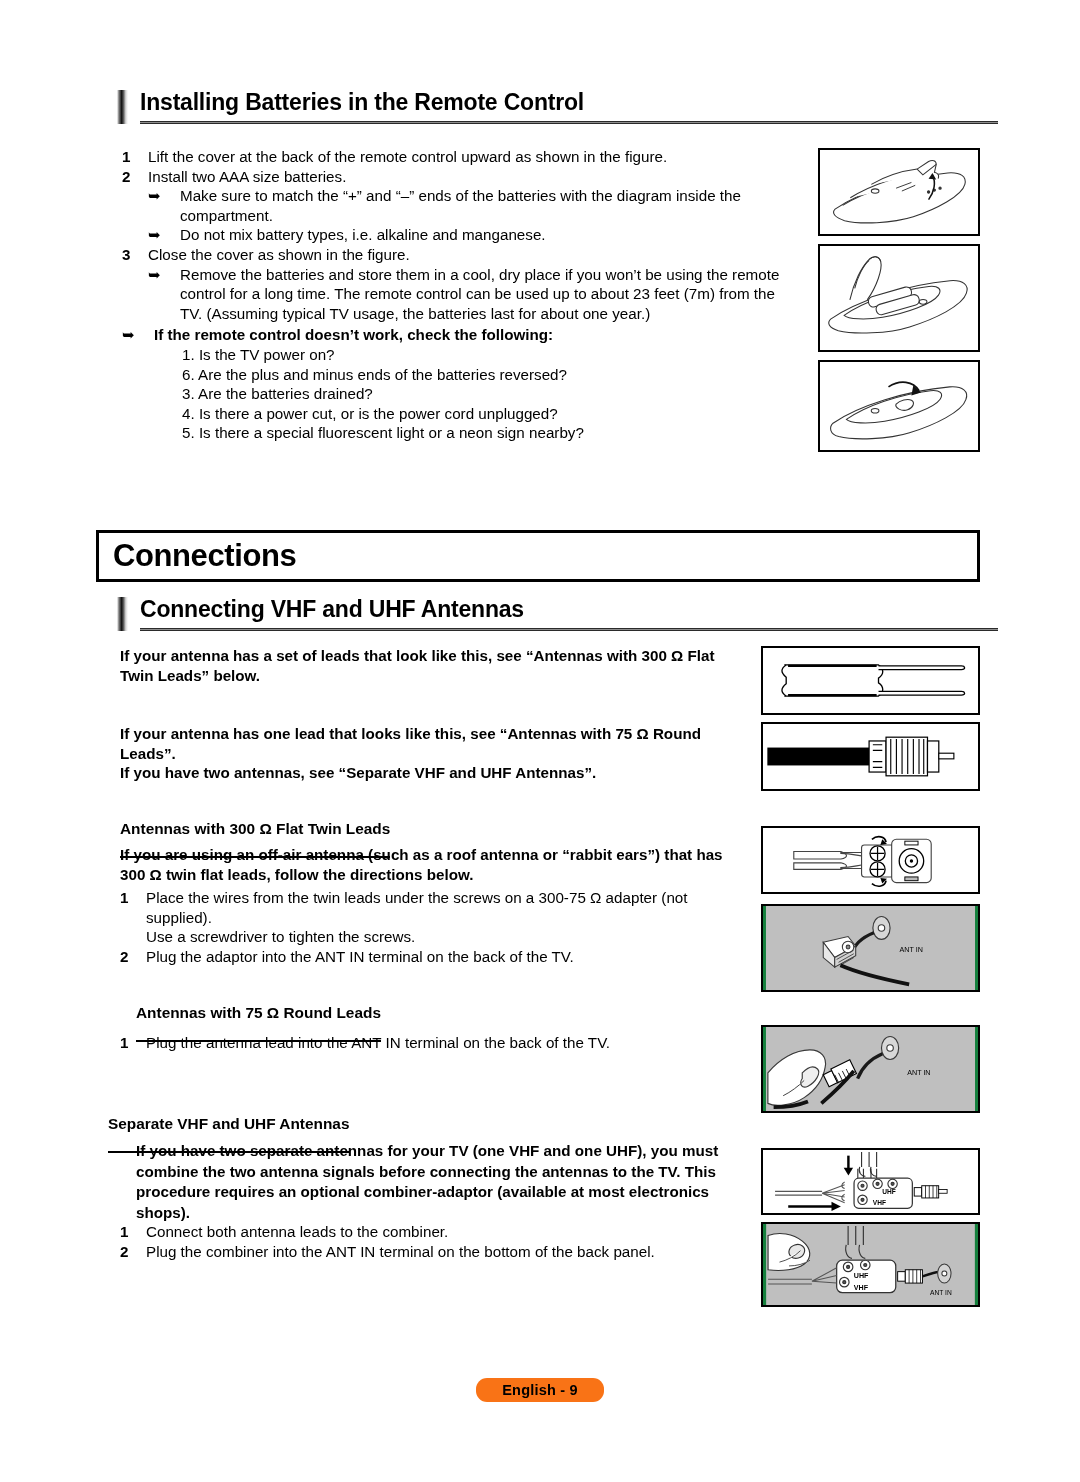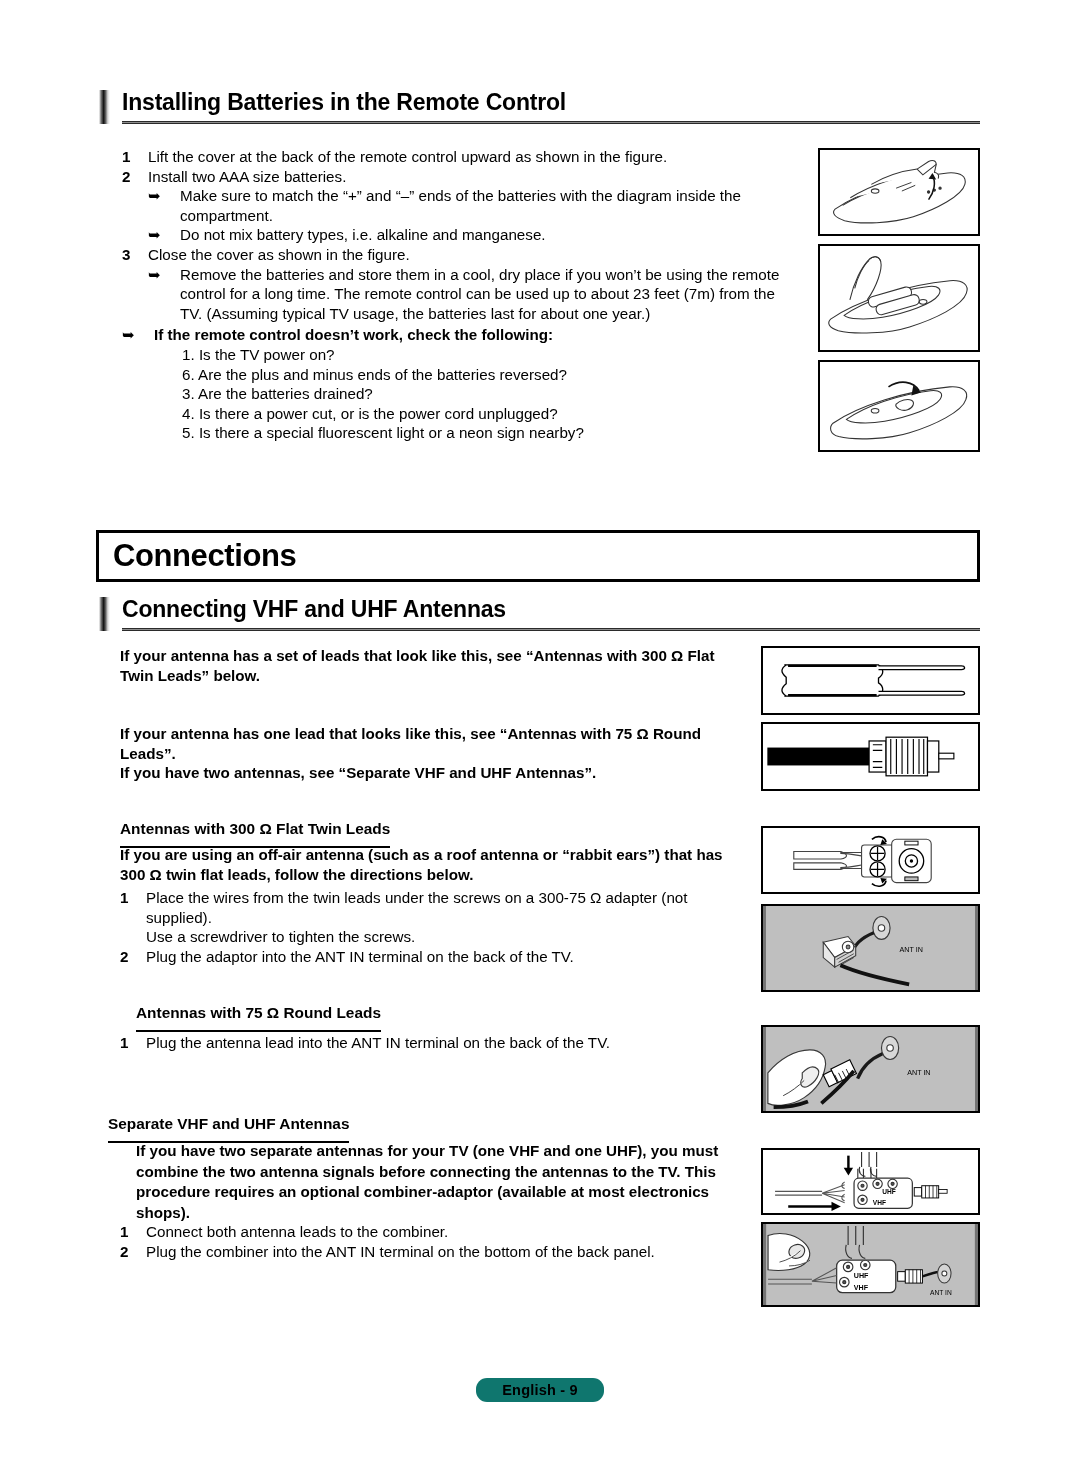--- a/index.html
+++ b/index.html
@@ -18,20 +18,21 @@
   .page {
     position: absolute;
     inset: 0;
   }
 
   
   .sec-head {
     position: absolute;
     display: flex;
     align-items: flex-start;
+    margin-left: 18px;
   }
   .grad-bar {
     width: 11px;
     align-self: stretch;
     background: linear-gradient(to right,
         #ffffff 0%, #7a7a7a 18%, #111111 42%,
         #555555 58%, #d8d8d8 80%, #ffffff 100%);
     flex: 0 0 11px;
   }
   .sec-head-body {
@@ -97,45 +98,45 @@
     font-size: 15px;
     line-height: 19.6px;
   }
   .arrow-body { flex: 1 1 auto; }
 
   .underline-head {
     font-weight: bold;
     font-size: 15.4px;
     border-bottom: 2px solid #000;
     display: inline-block;
-    padding-bottom: 8px;
+    padding-bottom: 18px;
     line-height: 19px;
   }
 
   
   .fig {
     position: absolute;
     border: 2px solid #000;
     box-sizing: border-box;
     background: #fff;
     overflow: hidden;
   }
-  .fig.grey { background: #737373; }
+  .fig.grey { background: #15803d; }
   .fig svg { display: block; width: 100%; height: 100%; }
 
   
   .footer {
     position: absolute;
     left: 0;
     right: 0;
     text-align: center;
   }
   .pagebadge {
     display: inline-block;
-    background: #0f766e;
+    background: #f97316;
     border-radius: 11px;
     padding: 4px 26px;
     font-size: 14.5px;
     font-weight: bold;
     letter-spacing: 0.2px;
     color: #000;
   }
 </style>
 </head>
 <body>

